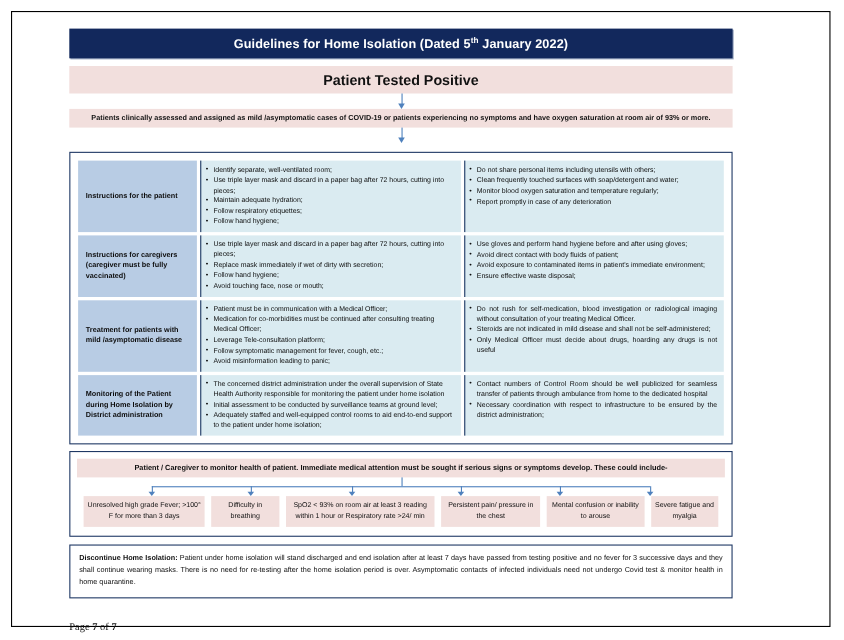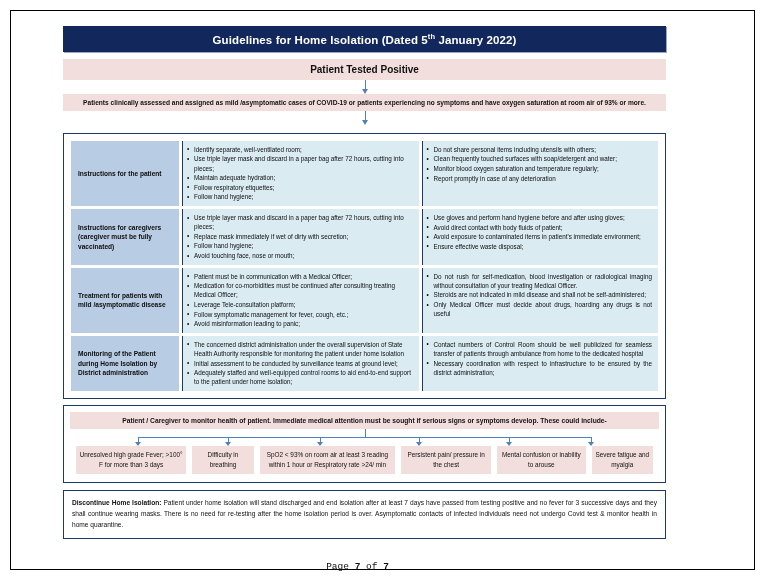--- a/index.html
+++ b/index.html
@@ -45,21 +45,21 @@
     padding: 6px 4px 6px 4px;
     letter-spacing: .1px;
     box-shadow: 1px 1px 0 #9aa7bf;
   }
   .title-bar sup { font-size: 7.5px; vertical-align: super; }
 
   
   .pink-bar {
     background: #f2dfdd;
     text-align: center;
-    font-size: 10px;
+    font-size: 13px;
     font-weight: bold;
     color: #111;
     padding: 5px 6px;
     box-sizing: border-box;
   }
   .pink-bar.small { font-size: 6.6px; font-weight: bold; }
 
   .arrow-gap {
     height: 14px;
     position: relative;
@@ -209,23 +209,23 @@
     padding: 6px 8px 7px 8px;
     font-size: 6.6px;
     line-height: 1.7;
     text-align: justify;
     box-sizing: border-box;
   }
   .discontinue b { font-weight: bold; }
 
   .page-no {
     margin-top: 22px;
-    text-align: center;
+    text-align: left;
     padding-right: 14px;
-    font-family: Liberation Mono, monospace;
+    font-family: Liberation Serif, serif;
     font-size: 9.5px;
   }
   .page-no b { font-weight: bold; }
 </style>
 </head>
 <body>
 
 <div class="page">
   <div class="page-inner">
 

